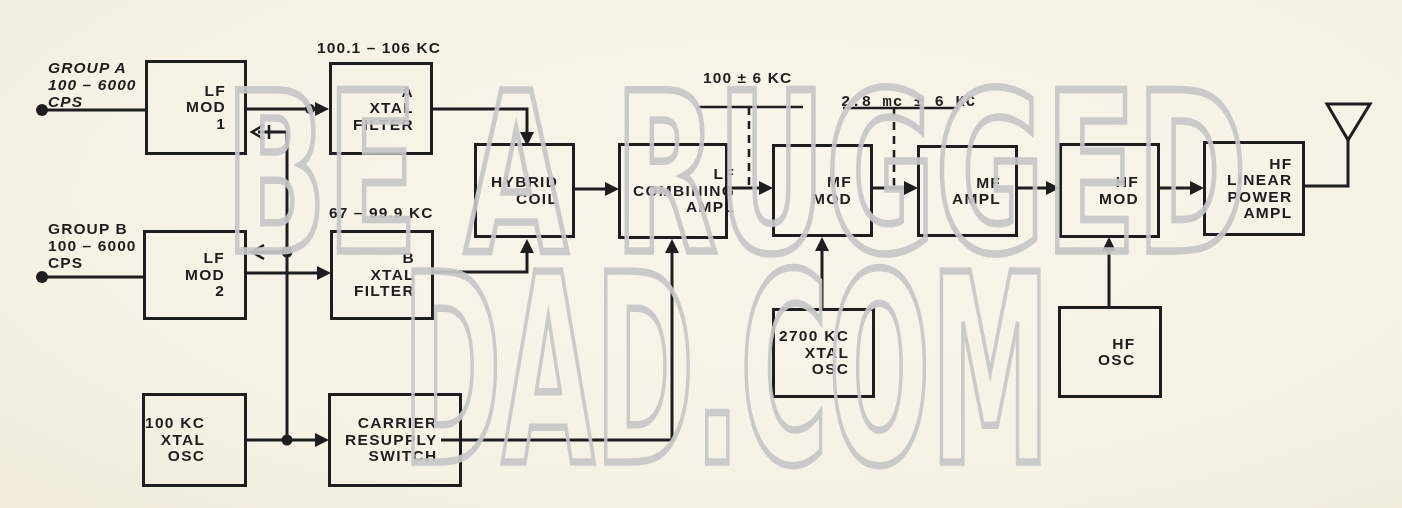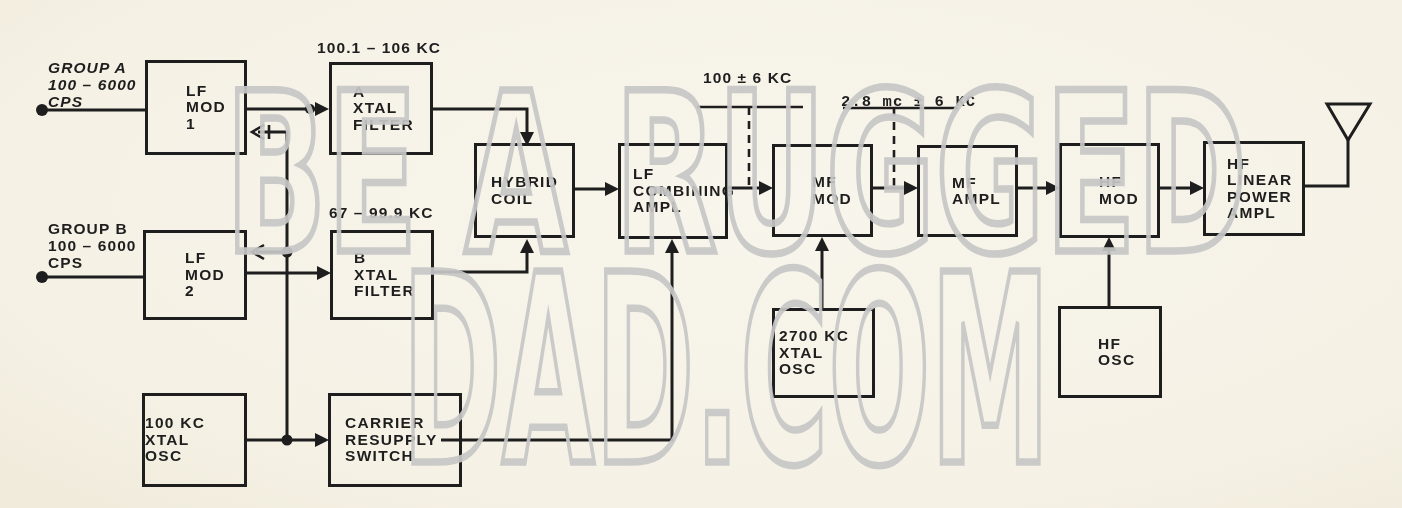--- a/index.html
+++ b/index.html
@@ -23,21 +23,21 @@
     box-sizing:border-box;
     display:flex;align-items:center;
     z-index:2;
   }
   .blk-label{
     font-weight:bold;
     font-size:15.5px;
     line-height:16.5px;
     letter-spacing:1.3px;
     color:var(--ink);
-    text-align:left;
+    text-align:right;
     white-space:nowrap;
   }
   .lbl{
     position:absolute;
     font-weight:bold;
     font-size:15.5px;
     line-height:17px;
     letter-spacing:1.1px;
     color:var(--ink);
     white-space:nowrap;

